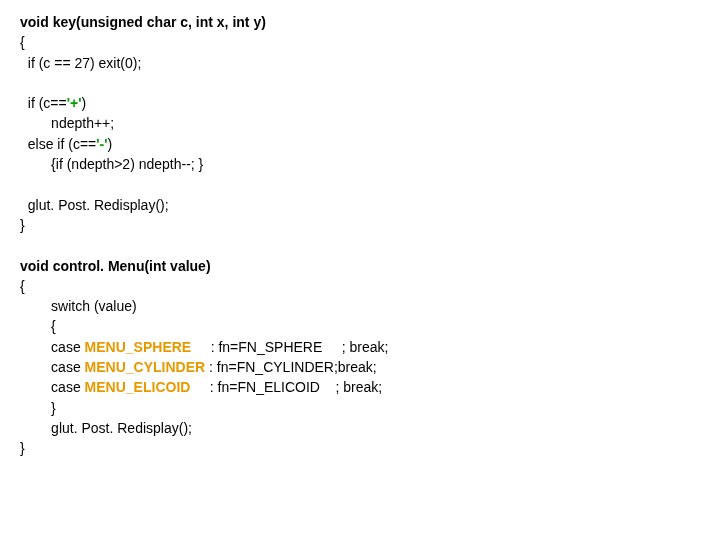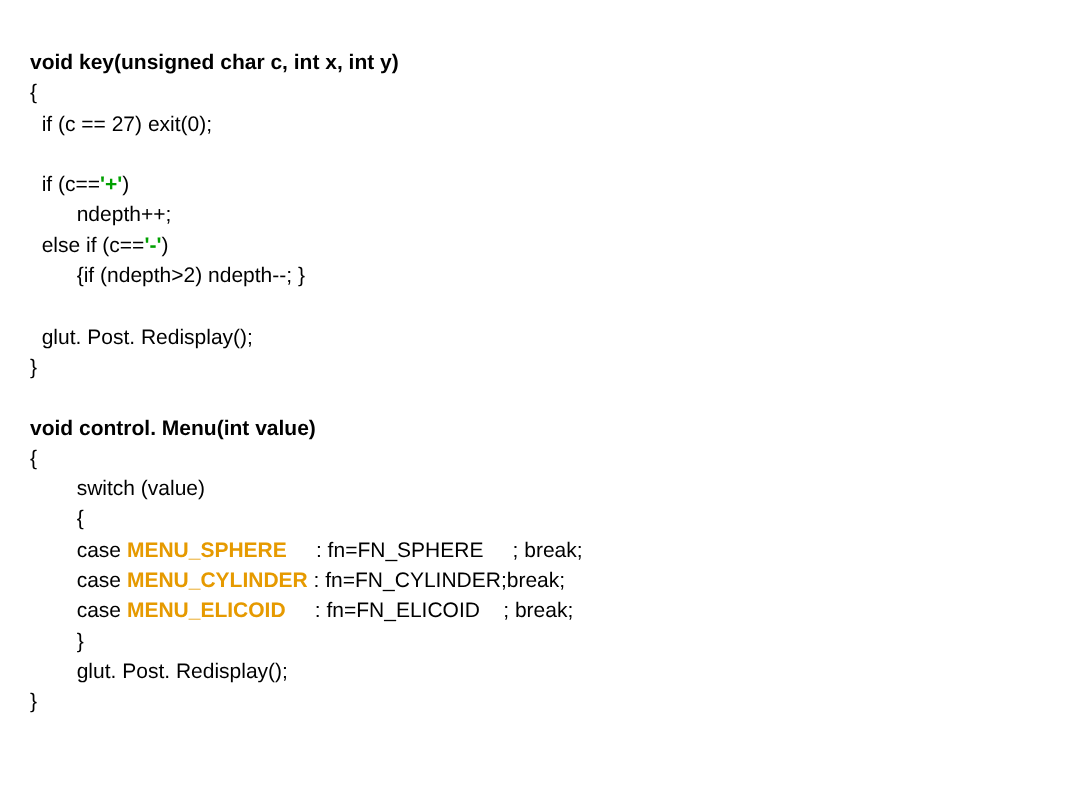--- a/index.html
+++ b/index.html
@@ -21,21 +21,20 @@
     color: #c00000;
     margin: 4px 0 20px 0;
     letter-spacing: 0.5px;
   }
   .code {
     font-size: 14px;
     line-height: 1.45;
     color: #000000;
     white-space: pre;
     font-family: "Arial", "Helvetica", sans-serif;
-    margin-top: 19px;
   }
   .bold {
     font-weight: bold;
   }
   .green {
     color: #00a000;
     font-weight: bold;
   }
   .orange {
     color: #e69a00;

